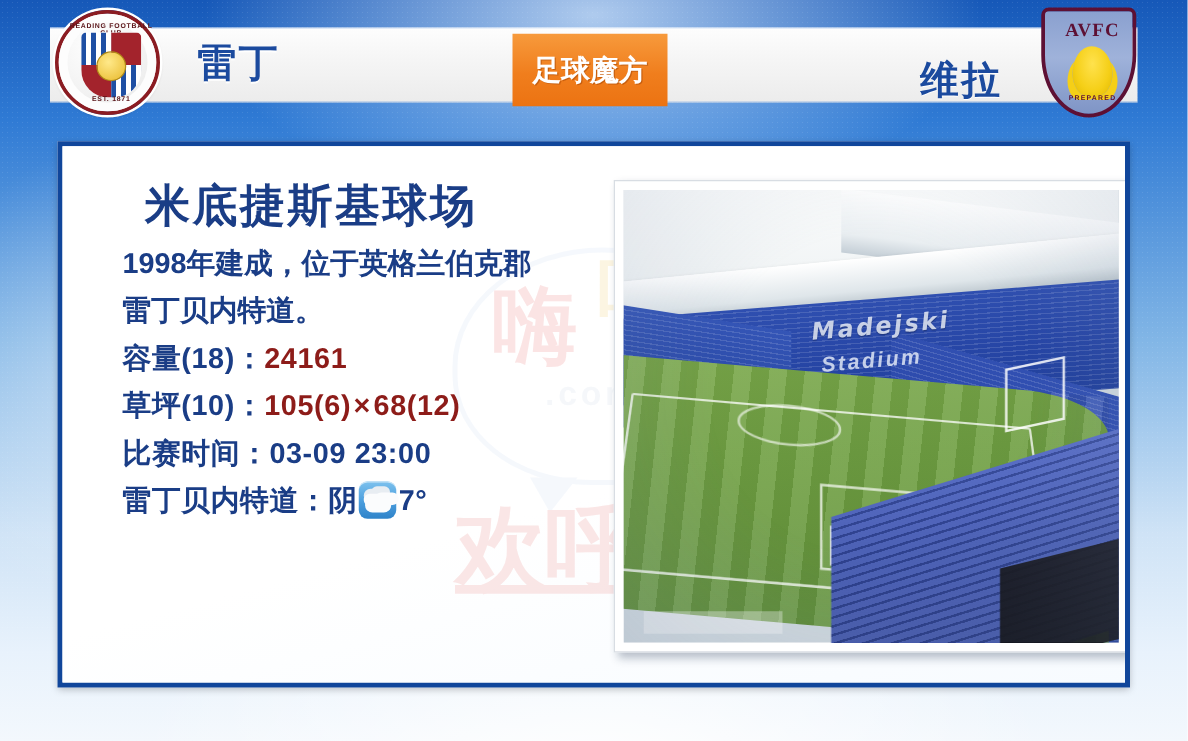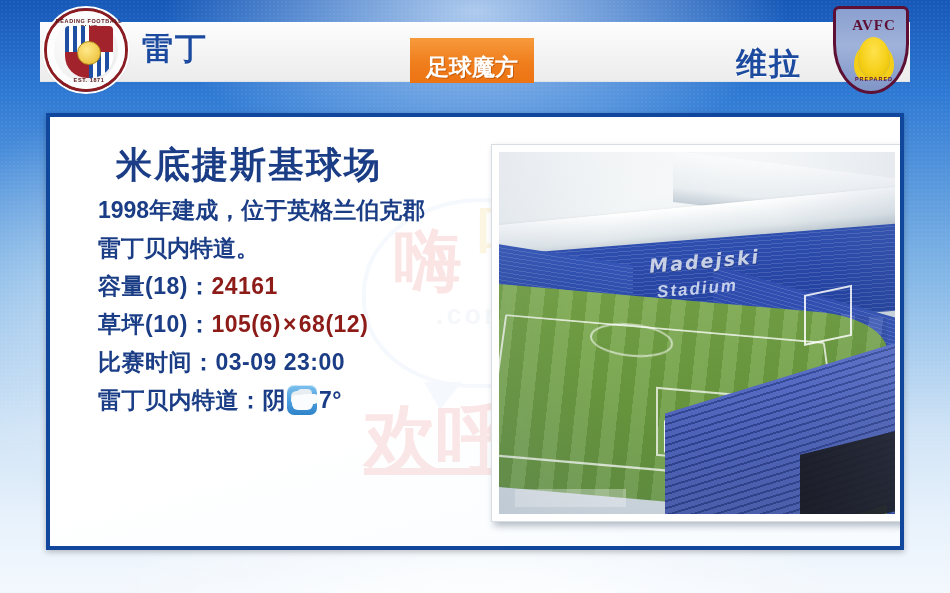--- a/index.html
+++ b/index.html
@@ -39,28 +39,28 @@
     background: linear-gradient(180deg,#fdfdfd 0%, #f4f4f4 50%, #ececec 100%);
     border-top: 1px solid #ffffff;
     border-bottom: 1px solid #dfe4ea;
   }
   .team-name {
     position: absolute; top: 28px;
     font-size: 31px; font-weight: bold; color: #1b4a9e;
     letter-spacing: 2px; line-height: 46px;
     text-shadow: 0 1px 0 rgba(255,255,255,.9);
   }
-  .team-name.home { left: 142px; font-family: Liberation Mono, monospace; }
+  .team-name.home { left: 158px; }
   .team-name.away { right: 148px; margin-top: 13px; }
 
   
   .site-logo {
-    position: absolute; left: 410px; top: 38px; width: 124px; height: 45px;
+    position: absolute; left: 410px; top: 27px; width: 124px; height: 58px;
     background: linear-gradient(180deg,#f79a3c 0%, #f07e1d 55%, #ec7312 100%);
-    display: flex; align-items: flex-end; justify-content: center;
+    display: flex; align-items: center; justify-content: center;
   }
   .site-logo-text {
     font-size: 23px; font-weight: bold; color: #ffffff;
     letter-spacing: 0px;
     text-shadow: 1px 1px 0 rgba(150,60,0,.45);
   }
 
   
   .crest-reading {
     position: absolute; left: 44px; top: 8px; width: 84px; height: 84px;

